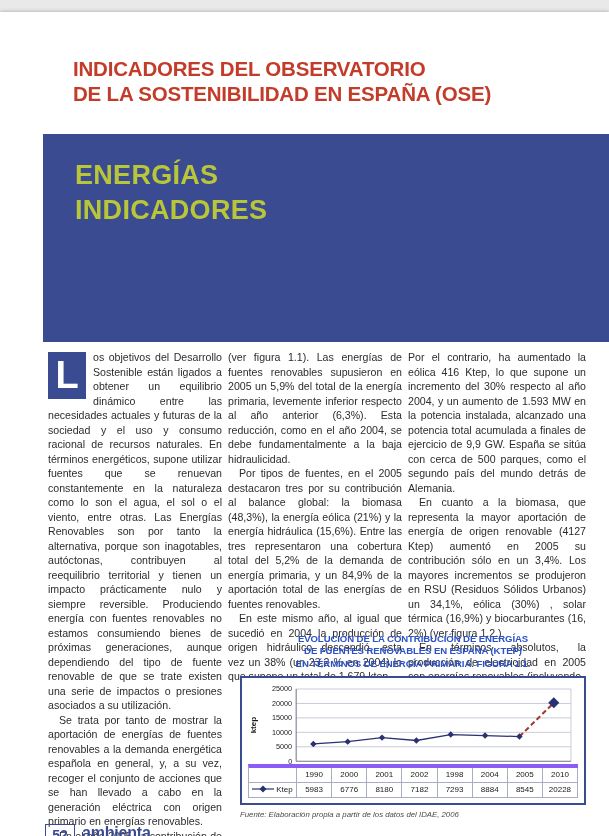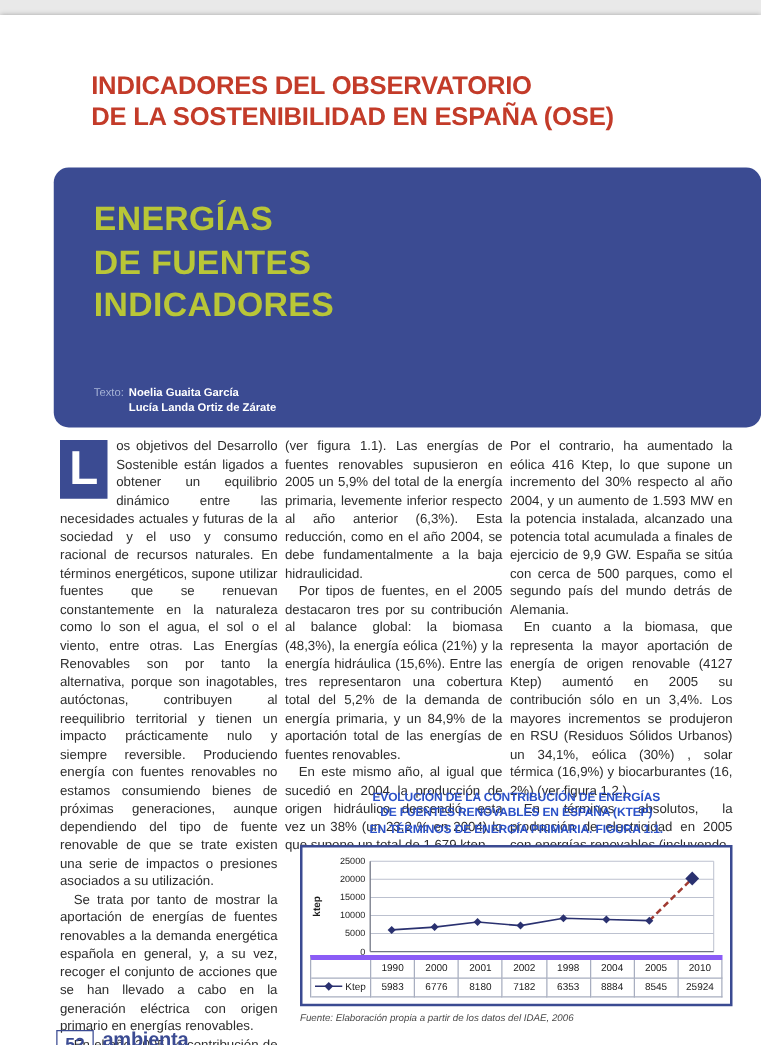--- a/index.html
+++ b/index.html
@@ -2,21 +2,21 @@
 <html><head>
 <meta charset="utf-8">
 <style>
   html,body{margin:0;padding:0;background:#e9e9e9;}
   .page{position:relative;width:609px;height:836px;background:#ffffff;overflow:hidden;
         font-family:"Liberation Sans",sans-serif;margin:12px auto;box-shadow:0 0 4px rgba(0,0,0,.3);}
 
   .header-title{position:absolute;left:73px;top:44px;font-size:20.5px;font-weight:bold;
         color:#c33b29;line-height:1.22;letter-spacing:-0.2px;white-space:nowrap;}
 
-  .hero{position:absolute;left:43px;top:122px;width:566px;height:208px;background:#3b4b92;border-radius:12px;}
+  .hero{position:absolute;left:43px;top:122px;width:566px;height:208px;background:#3b4b92;}
   .hero-title{position:absolute;left:32px;top:24px;font-size:27px;font-weight:bold;
         color:#b9c637;line-height:1.28;letter-spacing:0.3px;}
   .byline{position:absolute;left:32px;top:174px;font-size:9px;line-height:1.35;display:flex;}
   .byline-label{color:#a6b3d6;margin-right:4px;}
   .authors{color:#ffffff;font-weight:bold;}
 
   .col{position:absolute;top:338px;font-size:10.6px;line-height:1.37;color:#2c2c2c;
         text-align:justify;}
   .col1{left:48px;width:174px;}
   .col2{left:228px;width:174px;}
@@ -51,29 +51,21 @@
 <div class="page">
 
   <div class="header-title">
     <div>INDICADORES DEL OBSERVATORIO</div>
     <div>DE LA SOSTENIBILIDAD EN ESPAÑA (OSE)</div>
   </div>
 
   <div class="hero">
     <div class="hero-title">
       <div>ENERGÍAS</div>
-      <div>DE FUENTES</div>
       <div>INDICADORES</div>
-    </div>
-    <div class="byline">
-      <span class="byline-label">Texto:</span>
-      <span class="authors">
-        <div>Noelia Guaita García</div>
-        <div>Lucía Landa Ortiz de Zárate</div>
-      </span>
     </div>
   </div>
 
   <div class="col col1">
     <p><span class="dropcap">L</span><span>os objetivos del Desarrollo Sostenible están ligados a obtener un equilibrio dinámico entre las necesidades actuales y futuras de la sociedad y el uso  y consumo racional de recursos naturales. En términos energéticos, supone utilizar fuentes que se renuevan constantemente en la naturaleza como lo son el agua, el sol o el viento, entre otras. Las Energías Renovables son por tanto la alternativa, porque son inagotables, autóctonas, contribuyen al reequilibrio territorial y tienen un impacto prácticamente nulo y siempre reversible. Produciendo energía con fuentes renovables no estamos consumiendo bienes de próximas generaciones, aunque dependiendo del tipo de fuente renovable de que se trate existen una serie de impactos o presiones asociados a su utilización.</span></p>
     <p>Se trata por tanto de mostrar la aportación de energías de fuentes renovables a la demanda energética española en general, y, a su vez, recoger el conjunto de acciones que se han llevado a cabo en la generación eléctrica con origen primario en energías renovables.</p>
     <p>En el año 2005, la contribución de las energías de fuentes  renovables, en términos de energía primaria, alcanzó los 8.545 Ktep Esta contribución  supone una reducción de 339 ktep respecto al año 2004, es decir, un 3,81% invirtiendo la tendencia al alza de años anteriores</p>
   </div>
 
   <div class="col col2">
@@ -136,24 +128,24 @@
             <svg width="22" height="8">
               <line x1="0" y1="4" x2="22" y2="4" stroke="#2a3170" stroke-width="1.2"></line>
               <path d="M11 0.5L14.5 4L11 7.5L7.5 4Z" fill="#2a3170"></path>
             </svg>
             <span>Ktep</span>
           </div>
           <div class="tc">5983</div>
           <div class="tc">6776</div>
           <div class="tc">8180</div>
           <div class="tc">7182</div>
-          <div class="tc">6353</div>
+          <div class="tc">7293</div>
           <div class="tc">8884</div>
           <div class="tc">8545</div>
-          <div class="tc">25924</div>
+          <div class="tc">20228</div>
         </div>
     </div>
     <div class="fig-source">Fuente: Elaboración propia a partir de los datos del IDAE, 2006</div>
   </div>
 
   <div class="footer">
     <div class="pagenum-box">
       <span>52</span>
     </div>
     <div class="mag">ambienta</div>

